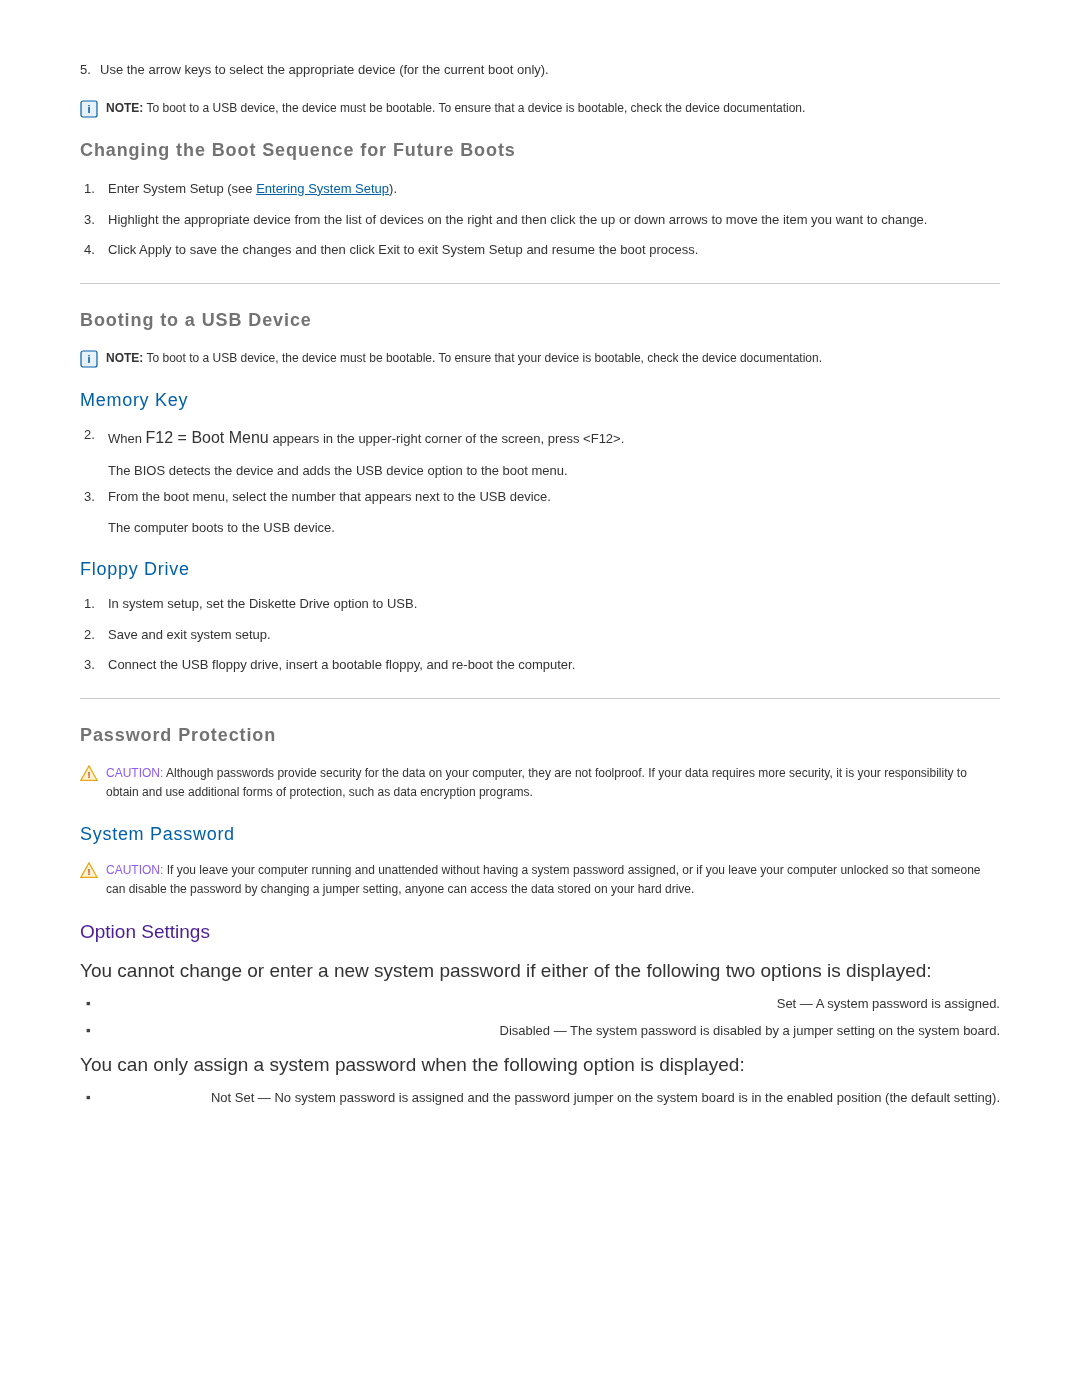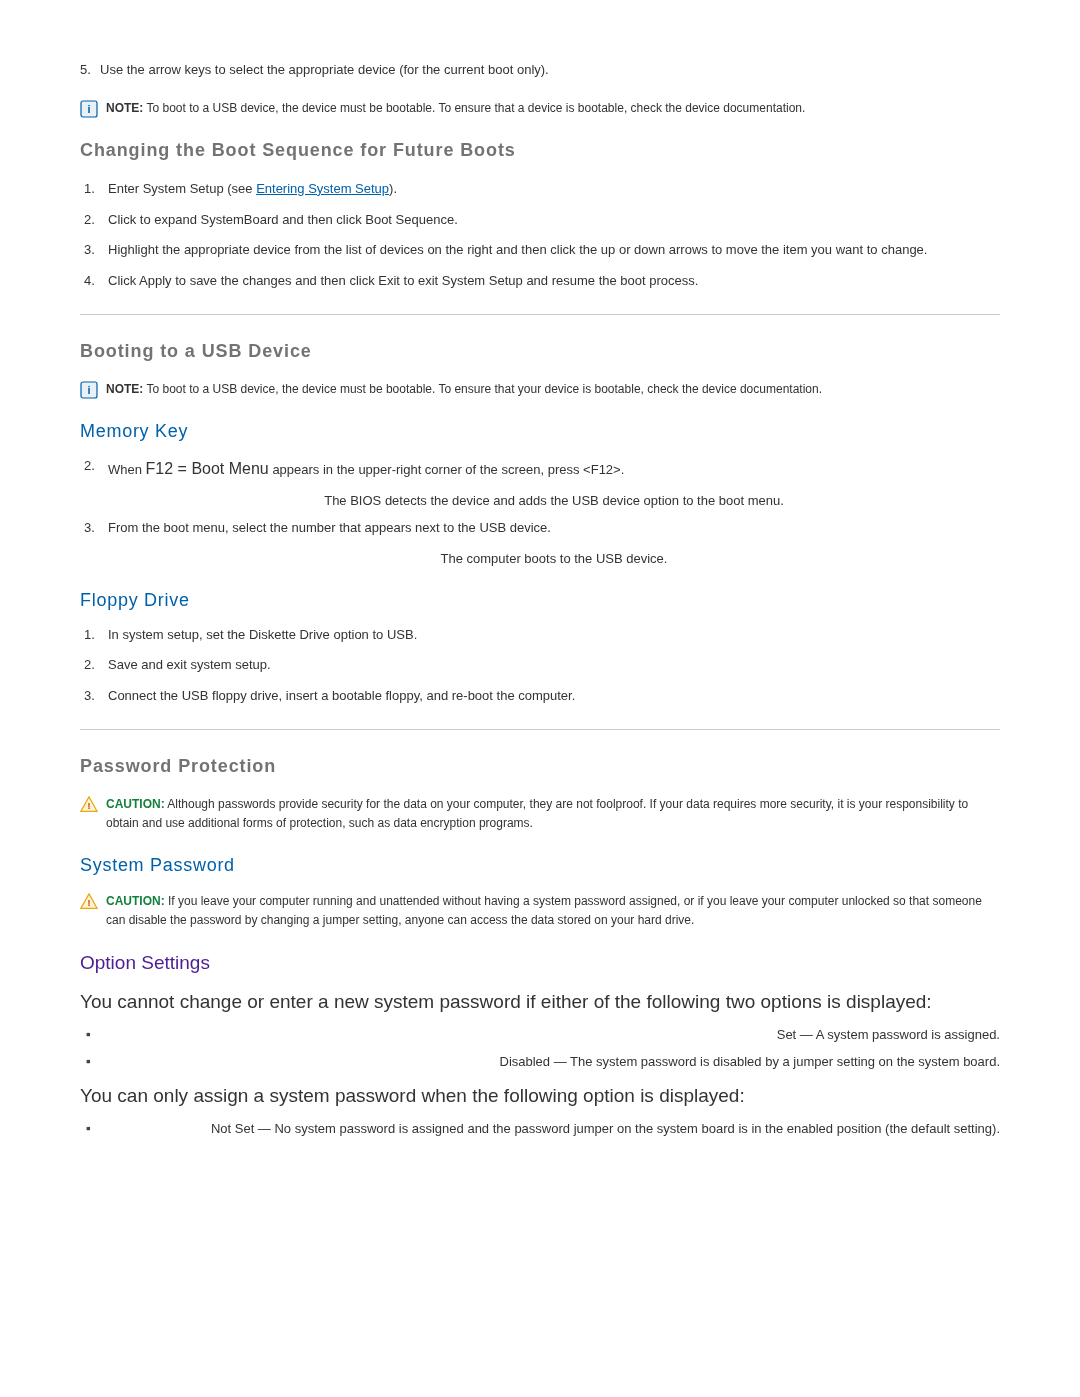--- a/index.html
+++ b/index.html
@@ -60,22 +60,22 @@
       width: 18px;
       height: 18px;
       flex-shrink: 0;
       margin-top: 1px;
     }
     .caution-text {
       font-size: 12px;
       color: #333;
     }
     .caution-text .caution-label {
-      font-weight: bold;
-      color: #15803d;
+      font-weight: normal;
+      color: #8b5cf6;
     }
     .section-title {
       font-size: 18px;
       font-weight: bold;
       color: #737373;
       letter-spacing: 0.05em;
       margin-bottom: 14px;
       margin-top: 10px;
     }
     .subsection-title {
@@ -107,21 +107,20 @@
       content: attr(data-num) ".";
       position: absolute;
       left: 4px;
     }
     .sub-note {
       margin-left: 28px;
       margin-top: 4px;
       margin-bottom: 6px;
       font-size: 13px;
       color: #333;
-      text-align: center;
     }
     .bullet-list {
       margin: 8px 0 8px 0;
       padding-left: 0;
       text-align: right;
     }
     .bullet-list li {
       list-style: none;
       margin-bottom: 6px;
       padding-left: 22px;
@@ -178,21 +177,20 @@
     <span>To boot to a USB device, the device must be bootable. To ensure that a device is bootable, check the device documentation.</span>
   </span>
 </div>
 
 <h2 class="section-title">Changing the Boot Sequence for Future Boots</h2>
 
 <ol class="ordered-list">
   <li data-num="1">
     <span>Enter System Setup (see </span><a href="#">Entering System Setup</a><span>).</span>
   </li>
-  <li data-num="2">Click to expand SystemBoard and then click Boot Sequence.</li>
   <li data-num="3">Highlight the appropriate device from the list of devices on the right and then click the up or down arrows to move the item you want to change.</li>
   <li data-num="4">Click Apply to save the changes and then click Exit to exit System Setup and resume the boot process.</li>
 </ol>
 
 <hr class="divider">
 
 <h2 class="section-title">Booting to a USB Device</h2>
 
 <div class="note-box">
   <span class="note-icon">

